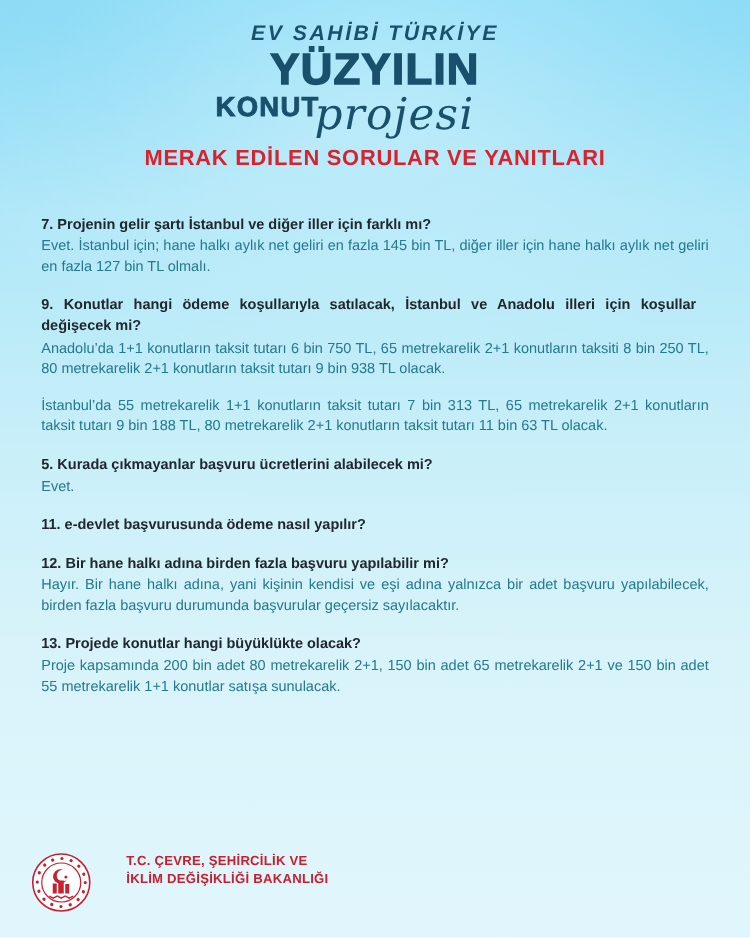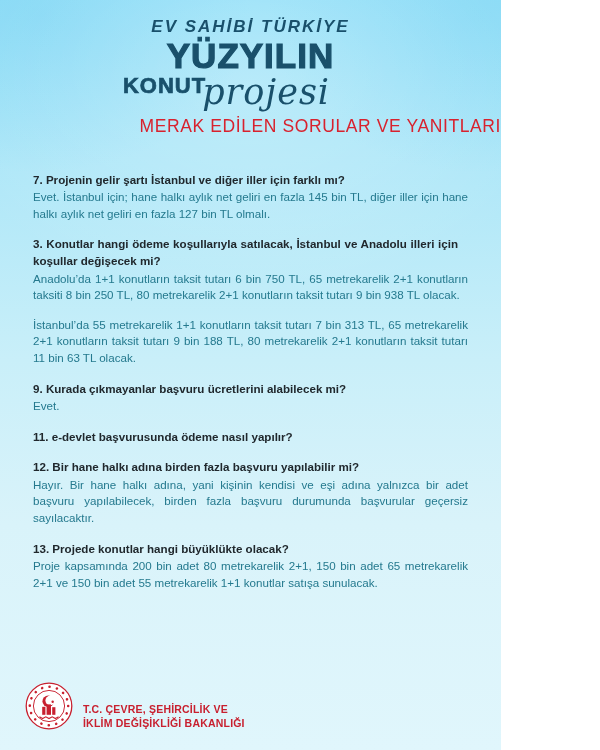--- a/index.html
+++ b/index.html
@@ -3,21 +3,21 @@
 <meta charset="utf-8">
 <style>
   html,body{margin:0;padding:0;}
   body{
     width:600px;height:750px;
     font-family:"Liberation Sans", sans-serif;
     -webkit-font-smoothing:antialiased;
   }
   .poster{
     position:relative;
-    width:501px;height:750px;
+    width:600px;height:750px;
     overflow:hidden;
     background:
       radial-gradient(90% 40% at 50% 12%, rgba(255,255,255,0.25), rgba(255,255,255,0) 70%),
       radial-gradient(60% 30% at 8% 2%, rgba(125,212,243,0.55), rgba(125,212,243,0) 70%),
       radial-gradient(60% 30% at 95% 2%, rgba(125,212,243,0.45), rgba(125,212,243,0) 70%),
       linear-gradient(180deg,#94e0f8 0%,#aee7f8 22%,#c9eff9 48%,#d9f3fa 70%,#e0f6fc 100%);
   }
 
   
   .brand{ text-align:center; padding-top:17px; color:#19506b; }
@@ -38,43 +38,43 @@
     color:#19506b; -webkit-text-stroke:0.7px #19506b;
     vertical-align:top; position:relative; top:2px; left:-22px;
   }
   .brand-projesi{
     font-family:"DejaVu Serif", serif;
     font-style:italic; font-size:35px; letter-spacing:1px;
     color:#19506b; position:relative; left:-26px; top:1px;
   }
   .page-heading{
     margin-top:9px;
-    text-align:right;
-    font-size:17.5px; font-weight:normal; letter-spacing:0.6px;
+    text-align:center;
+    font-size:17.5px; font-weight:bold; letter-spacing:0.6px;
     color:#d8222e;
   }
 
   
   .faq-list{ padding:9px 33px 0 33px; }
   .question{
     font-size:11.6px; font-weight:bold; color:#20282d;
     line-height:1.43; text-align:justify;
     margin:14px 10px 0 0;
   }
   .answer{
     font-size:11.6px; color:#24798e;
     line-height:1.43; text-align:justify;
     margin:1px 0 13px 0;
   }
   .faq-item .answer:last-child{ margin-bottom:5px; }
 
   
   .footer{
     position:absolute; left:25px; bottom:20px;
-    display:flex; align-items:flex-end; gap:10px;
+    display:flex; align-items:flex-start; gap:28px;
   }
   .emblem{ width:48px; height:48px; flex:0 0 auto; }
   .ministry{
     color:#c8202f; font-weight:bold; font-size:10.5px;
     line-height:1.35; letter-spacing:0.2px;
   }
 </style>
 </head>
 <body>
 
@@ -91,29 +91,29 @@
 
   <main class="faq-list">
     <section class="faq-item">
       <p class="question">7. Projenin gelir şartı İstanbul ve diğer iller için farklı mı?</p>
       <div>
           <p class="answer">Evet. İstanbul için; hane halkı aylık net geliri en fazla 145 bin TL, diğer iller için hane halkı aylık net geliri en fazla 127 bin TL olmalı.</p>
         </div>
     </section>
 
     <section class="faq-item">
-      <p class="question">3. Konutlar hangi ödeme koşullarıyla satılacak, İstanbul ve Anadolu illeri için koşullar değişecek mi?</p>
+      <p class="question">9. Konutlar hangi ödeme koşullarıyla satılacak, İstanbul ve Anadolu illeri için koşullar değişecek mi?</p>
       <div>
           <p class="answer">Anadolu’da 1+1 konutların taksit tutarı 6 bin 750 TL, 65 metrekarelik 2+1 konutların taksiti 8 bin 250 TL, 80 metrekarelik 2+1 konutların taksit tutarı 9 bin 938 TL olacak.</p>
           <p class="answer">İstanbul’da 55 metrekarelik 1+1 konutların taksit tutarı 7 bin 313 TL, 65 metrekarelik 2+1 konutların taksit tutarı 9 bin 188 TL, 80 metrekarelik 2+1 konutların taksit tutarı 11 bin 63 TL olacak.</p>
         </div>
     </section>
 
     <section class="faq-item">
-      <p class="question">9. Kurada çıkmayanlar başvuru ücretlerini alabilecek mi?</p>
+      <p class="question">5. Kurada çıkmayanlar başvuru ücretlerini alabilecek mi?</p>
       <div>
           <p class="answer">Evet.</p>
         </div>
     </section>
 
 
     <section class="faq-item">
       <p class="question">11. e-devlet başvurusunda ödeme nasıl yapılır?</p>
     </section>
 

